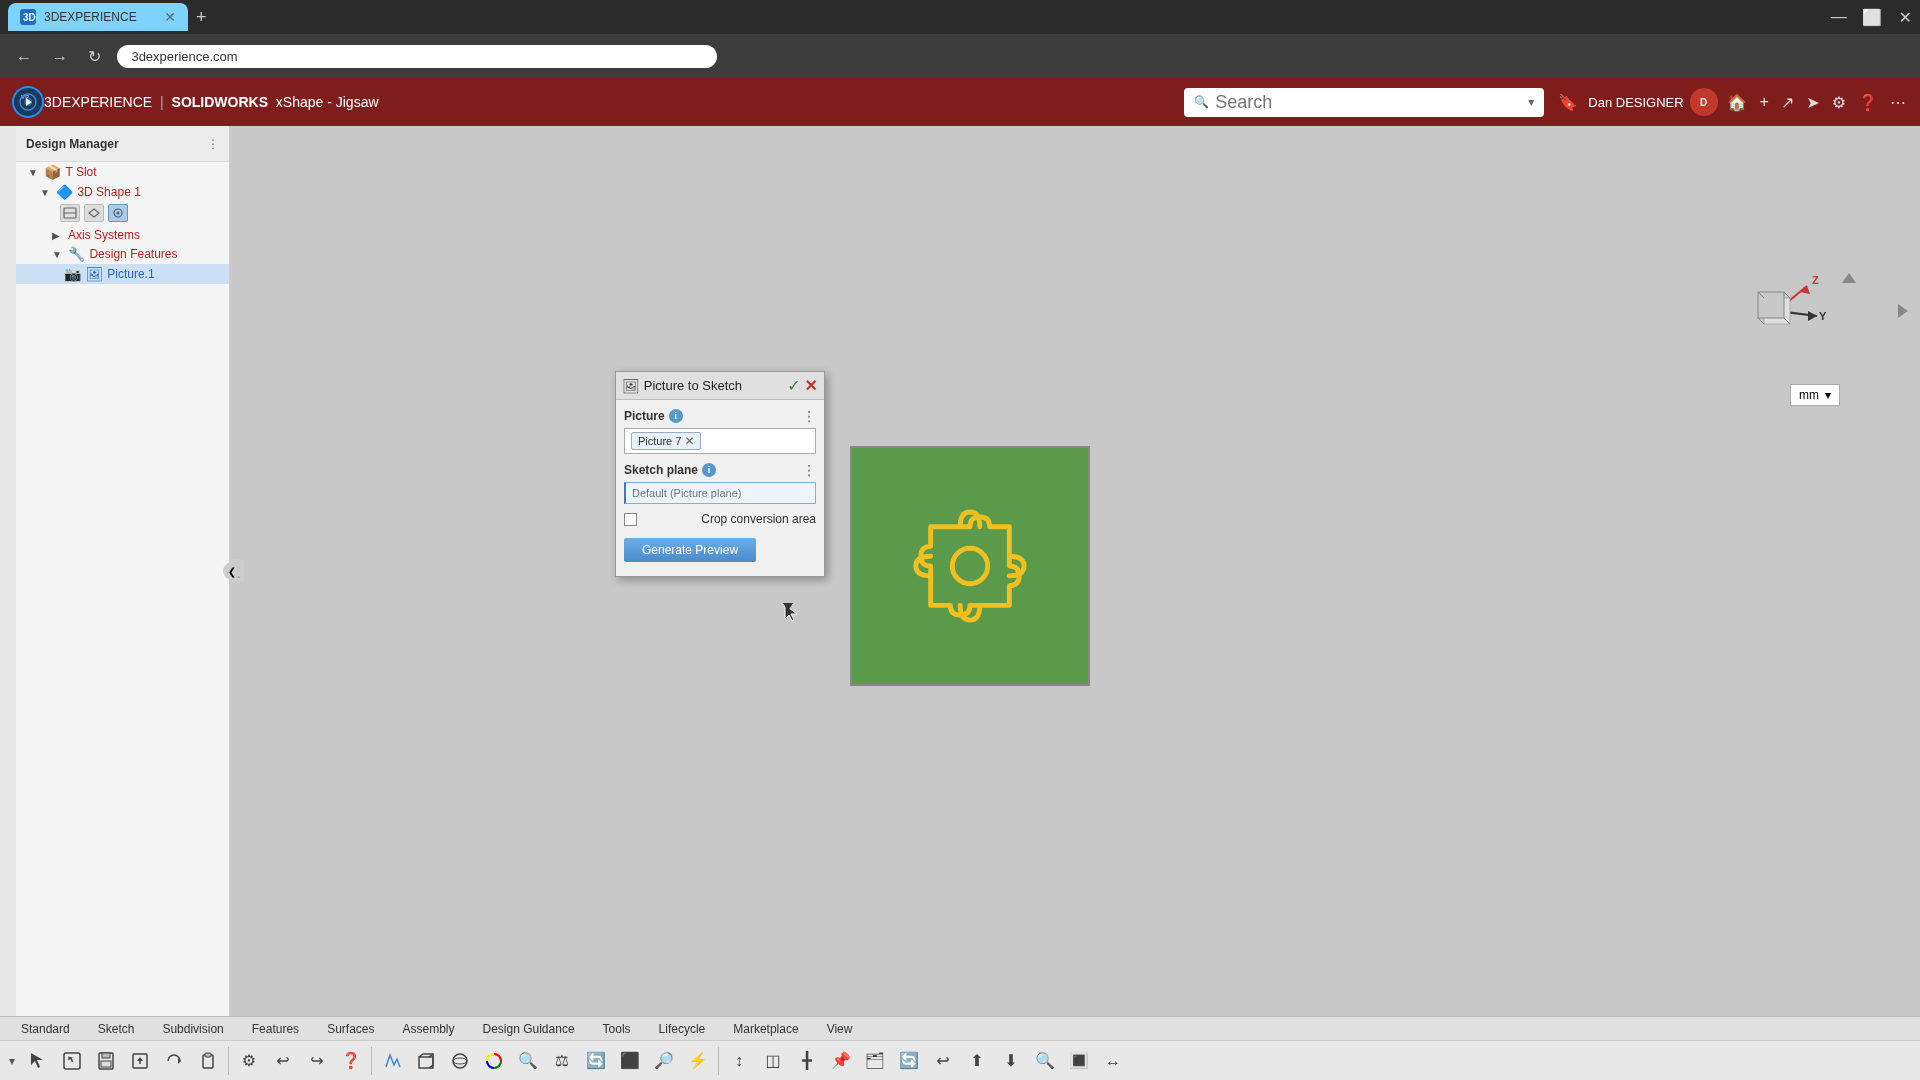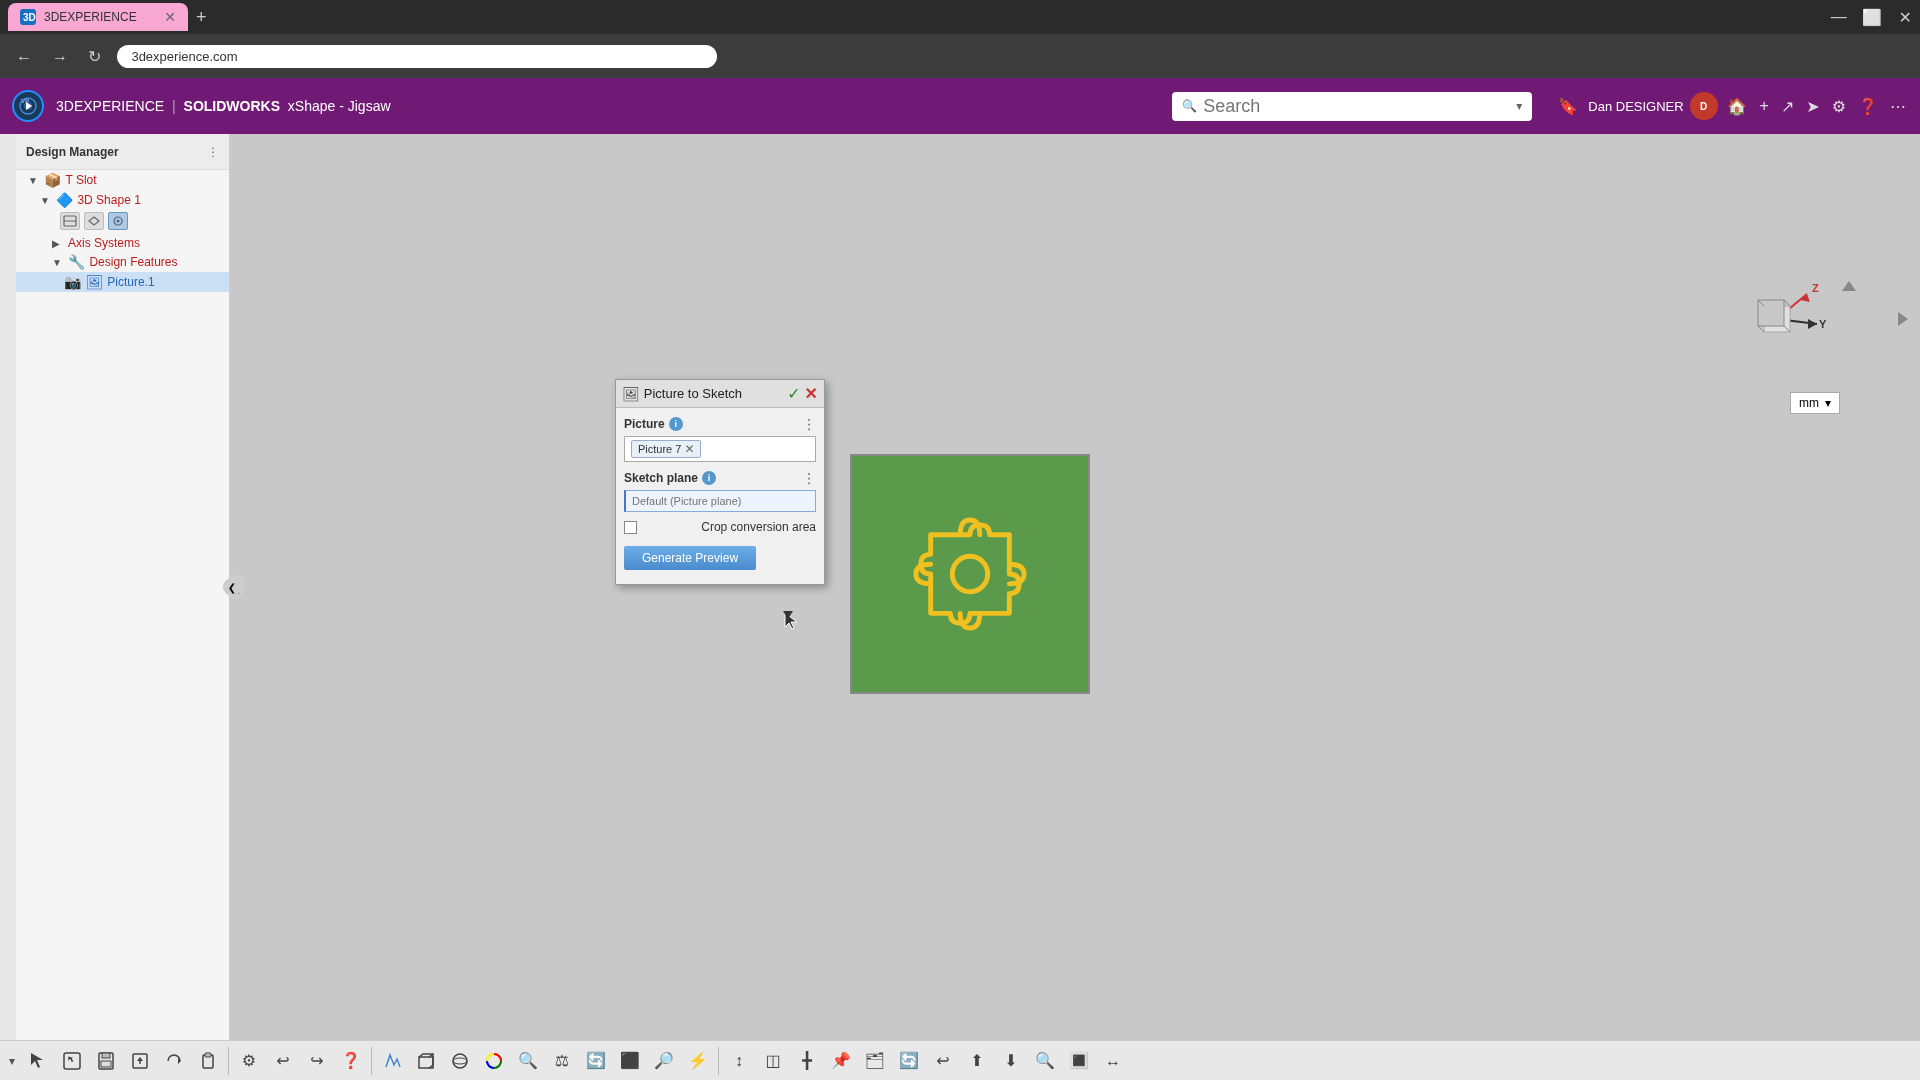--- a/index.html
+++ b/index.html
@@ -1,33 +1,33 @@
 <!DOCTYPE html>
 <html><head>
   <meta charset="utf-8">
   <style>
     * { margin: 0; padding: 0; box-sizing: border-box; }
     body { width: 1920px; height: 1080px; overflow: hidden; font-family: 'Segoe UI', Arial, sans-serif; font-size: 12px; background: #d0d0d0; }
 
     
     .browser-frame { width: 100%; height: 100%; display: flex; flex-direction: column; }
     .browser-titlebar { height: 34px; background: #2b2b2b; display: flex; align-items: center; padding: 0 8px; gap: 8px; }
-    .browser-tab { background: #f9a8d4; border-radius: 8px 8px 0 0; padding: 0 12px; height: 28px; display: flex; align-items: center; gap: 8px; font-size: 12px; color: #333; min-width: 180px; }
+    .browser-tab { background: #7dd3fc; border-radius: 8px 8px 0 0; padding: 0 12px; height: 28px; display: flex; align-items: center; gap: 8px; font-size: 12px; color: #333; min-width: 180px; }
     .browser-tab-icon { width: 16px; height: 16px; }
     .browser-tab-close { margin-left: auto; color: #666; cursor: pointer; font-size: 14px; }
     .browser-tab-new { color: #ccc; font-size: 18px; cursor: pointer; }
     .browser-titlebar-controls { margin-left: auto; display: flex; gap: 16px; color: #ccc; font-size: 16px; }
 
     .browser-addressbar { height: 44px; background: #3c3c3c; display: flex; align-items: center; padding: 0 12px; gap: 12px; }
     .nav-btn { color: #ccc; font-size: 16px; cursor: pointer; padding: 4px; }
     .address-box { flex: 1; max-width: 600px; background: #fff; border-radius: 20px; padding: 4px 14px; font-size: 13px; color: #333; display: flex; align-items: center; }
 
     
     .app { flex: 1; display: flex; flex-direction: column; background: #e8e8e8; }
-    .app-header { height: 56px; background: #701a75; display: flex; align-items: center; padding: 0 12px; gap: 12px; }
+    .app-header { height: 48px; background: #7f1d1d; display: flex; align-items: center; padding: 0 12px; gap: 0; }
     .app-logo { width: 32px; height: 32px; background: #1e90ff; border-radius: 50%; display: flex; align-items: center; justify-content: center; color: white; font-weight: bold; font-size: 11px; }
     .app-brand { color: white; font-size: 14px; font-weight: 300; }
     .app-brand strong { font-weight: 700; }
     .app-brand-sep { color: #aaa; margin: 0 4px; }
     .search-box { margin-left: auto; width: 360px; background: white; border-radius: 4px; display: flex; align-items: center; padding: 4px 10px; gap: 6px; }
     .search-box input { border: none; outline: none; flex: 1; font-size: 18px; }
     .search-btn { color: #666; cursor: pointer; }
     .search-dropdown { color: #666; cursor: pointer; }
     .header-icons { margin-left: 12px; display: flex; align-items: center; gap: 8px; color: white; }
     .header-user { display: flex; align-items: center; gap: 6px; color: white; font-size: 13px; }
@@ -368,20 +368,33 @@
         </div>
 
         <div class="cursor-dot">
           <svg width="16" height="20" viewBox="0 0 16 20">
             <path d="M 2,2 L 2,16 L 6,12 L 9,18 L 11,17 L 8,11 L 14,11 Z" fill="#333" stroke="white" stroke-width="1"></path>
           </svg>
         </div>
       </div>
     </div>
 
+    <div class="bottom-tabs">
+      <div class="bottom-tab">Standard</div>
+      <div class="bottom-tab">Sketch</div>
+      <div class="bottom-tab">Subdivision</div>
+      <div class="bottom-tab">Features</div>
+      <div class="bottom-tab">Surfaces</div>
+      <div class="bottom-tab">Assembly</div>
+      <div class="bottom-tab">Design Guidance</div>
+      <div class="bottom-tab">Tools</div>
+      <div class="bottom-tab">Lifecycle</div>
+      <div class="bottom-tab">Marketplace</div>
+      <div class="bottom-tab">View</div>
+    </div>
 
     <div class="bottom-toolbar">
       <div class="toolbar-chevron">▾</div>
 
       <div class="toolbar-btn">
         <svg width="20" height="20" viewBox="0 0 20 20">
             <polygon points="3,2 3,14 7,10 10,17 12,16 9,9 15,9" fill="#444"></polygon>
           </svg>
       </div>
       <div class="toolbar-btn">

